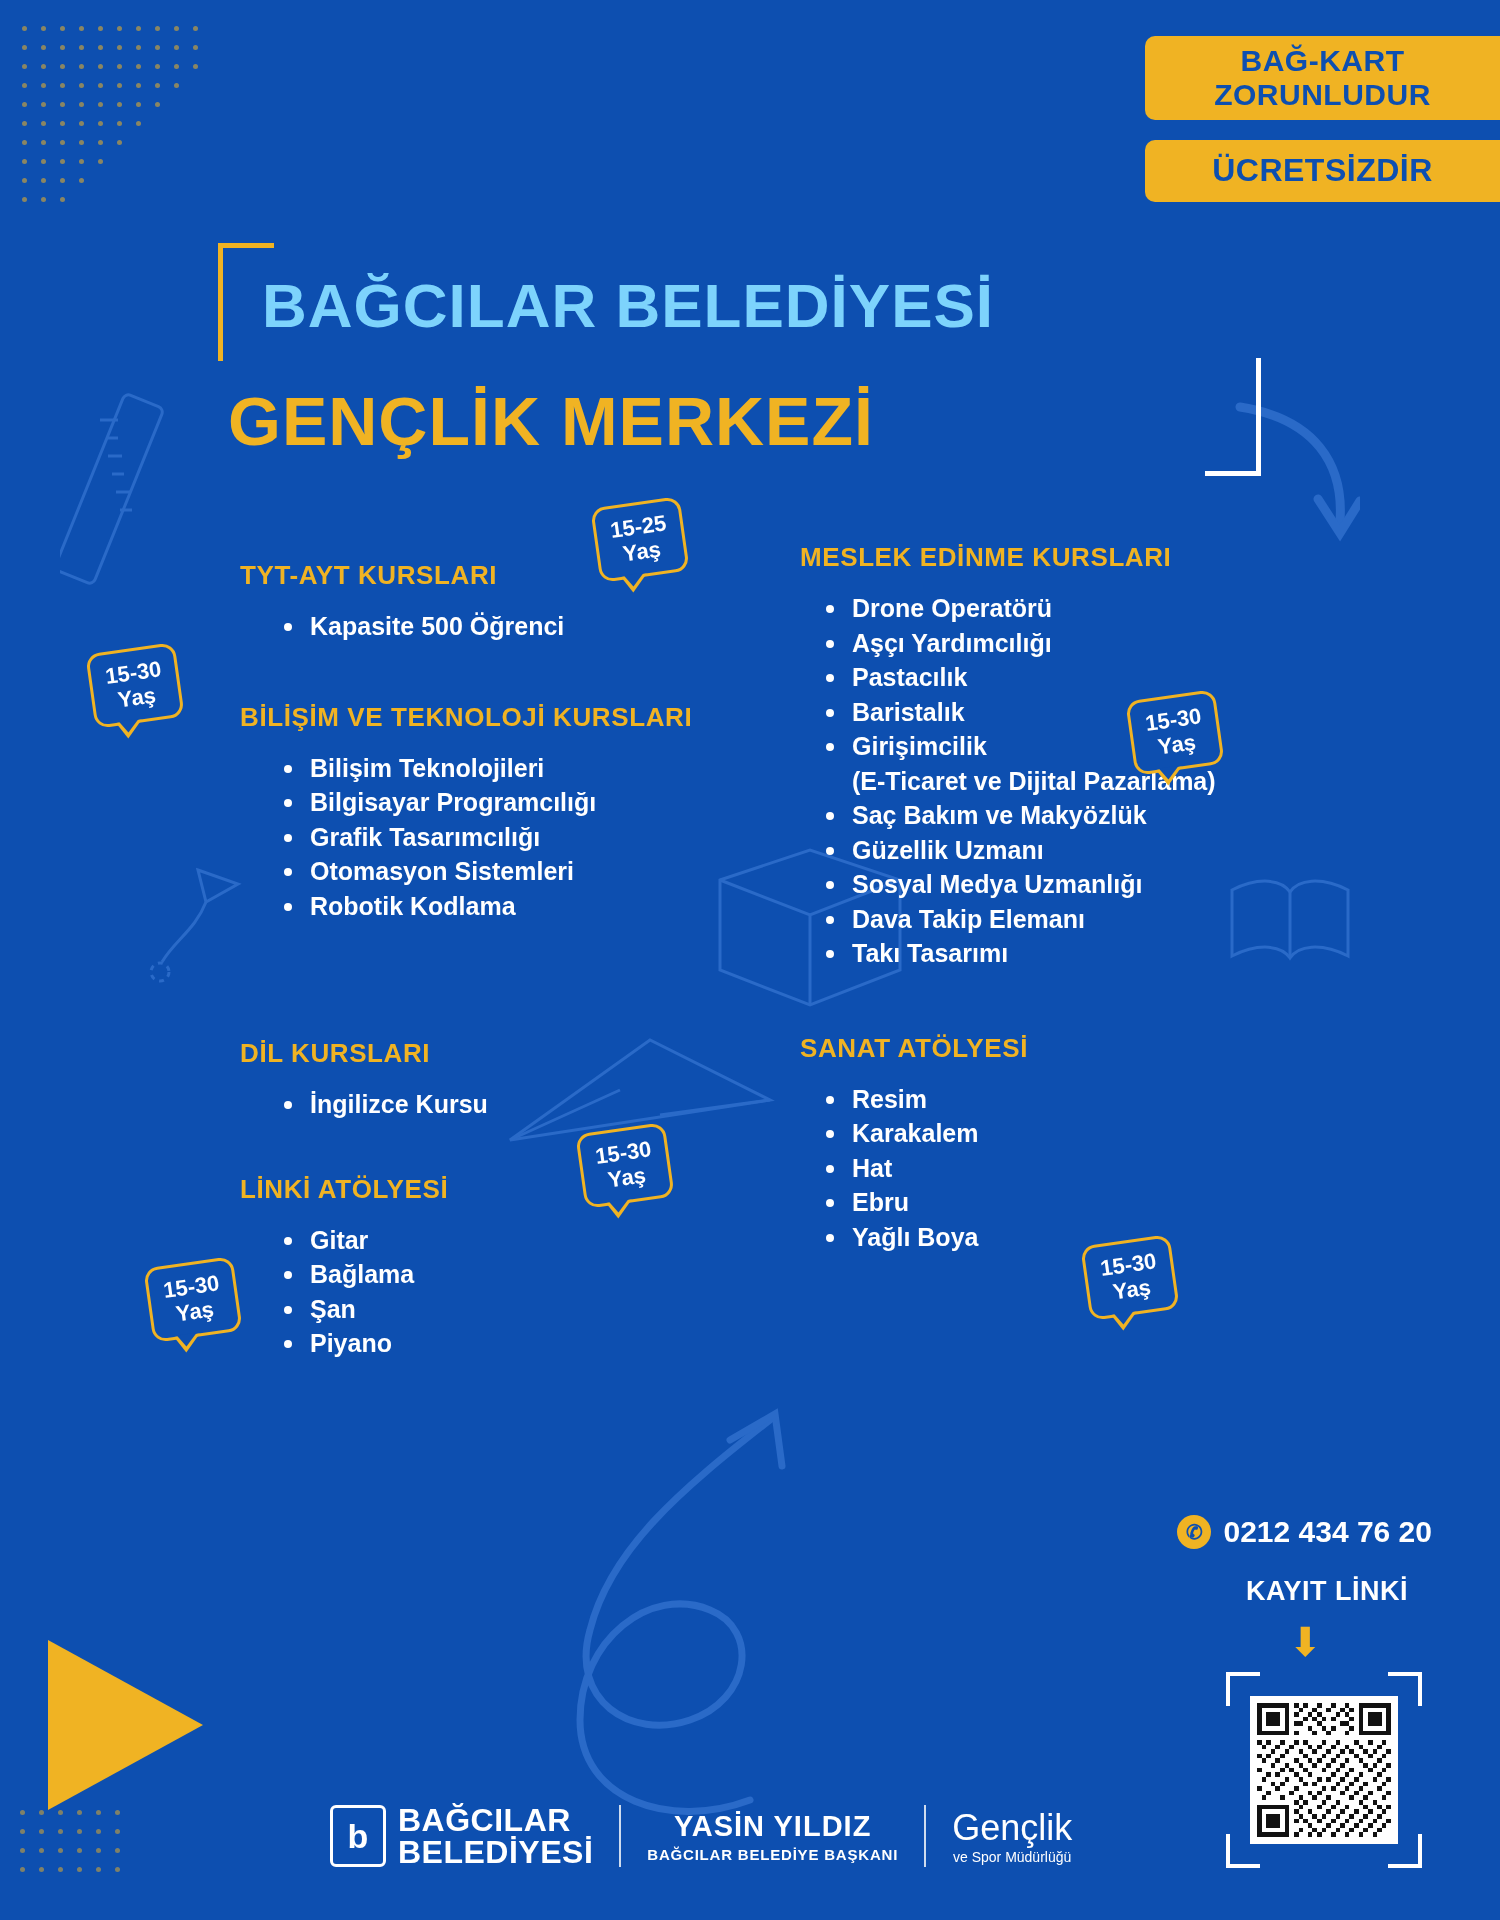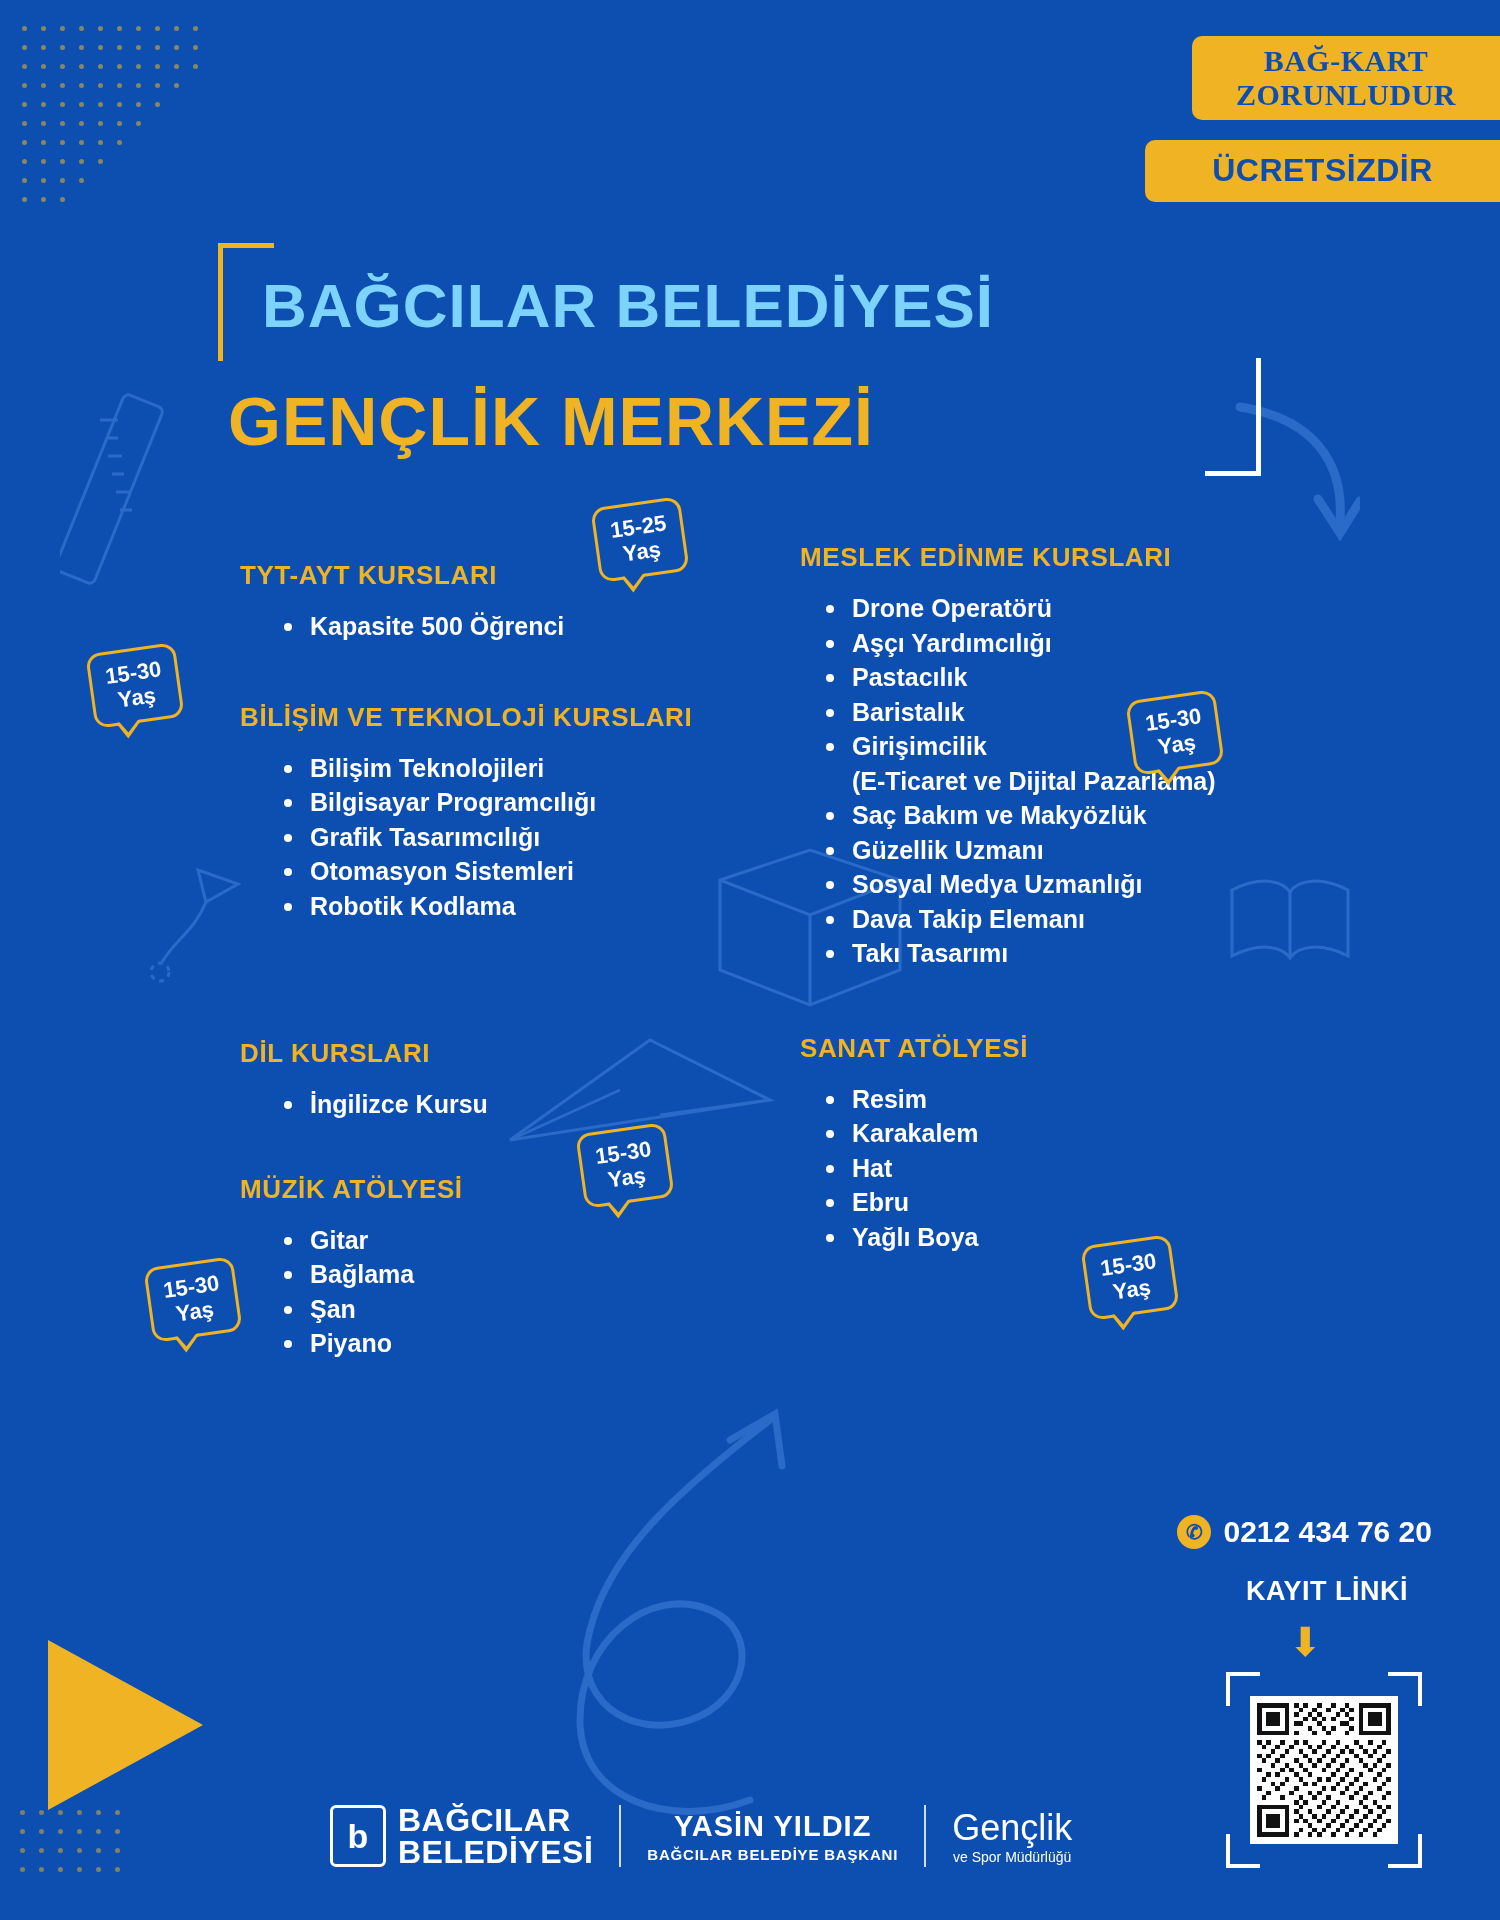--- a/index.html
+++ b/index.html
@@ -48,23 +48,22 @@
     background: #f0b323;
     color: #0d4fb0;
     font-weight: bold;
     text-align: center;
     letter-spacing: .5px;
     border-radius: 10px 0 0 10px;
     display: flex; align-items: center; justify-content: center;
     line-height: 1.12;
   }
   .badge-1 {
-    right: 0; top: 36px; width: 308px; height: 84px;
+    right: 0; top: 36px; width: 355px; height: 84px;
     font-size: 30px;
-    font-family: Liberation Serif, serif;
   }
   .badge-2 {
     right: 0; top: 140px; width: 355px; height: 62px;
     font-size: 32px;
   }
 
   
   .title-1 {
     position: absolute; left: 262px; top: 270px;
     font-size: 62px; font-weight: bold; letter-spacing: 1px;
@@ -362,21 +361,21 @@
       <li>Grafik Tasarımcılığı</li>
       <li>Otomasyon Sistemleri</li>
       <li>Robotik Kodlama</li>
     </ul>
 
     <h2 class="sec" style="margin-top:115px;">DİL KURSLARI</h2>
     <ul class="list">
       <li>İngilizce Kursu</li>
     </ul>
 
-    <h2 class="sec" style="margin-top:52px;">MÜZİK ATÖLYESİ</h2>
+    <h2 class="sec" style="margin-top:52px;">LİNKİ ATÖLYESİ</h2>
     <ul class="list">
       <li>Gitar</li>
       <li>Bağlama</li>
       <li>Şan</li>
       <li>Piyano</li>
     </ul>
   </div>
 
   <div class="col-right">
     <h2 class="sec" style="margin-top:-18px;">MESLEK EDİNME KURSLARI</h2>

